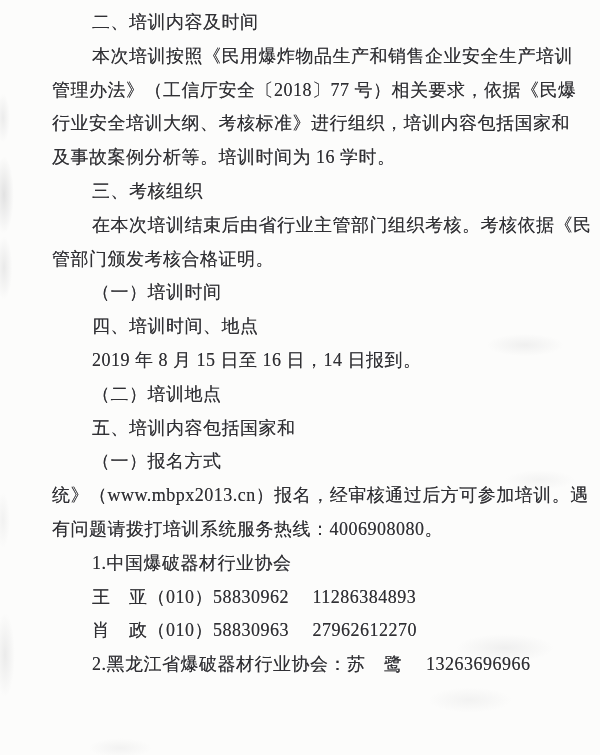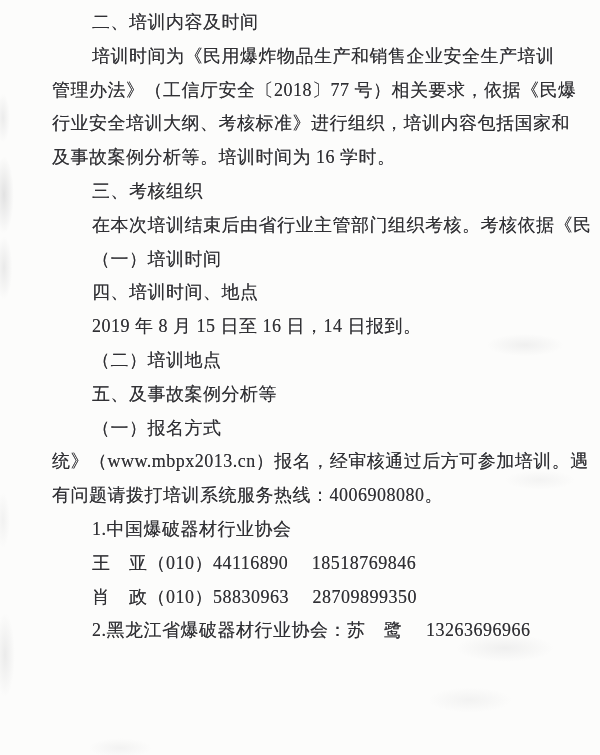--- a/index.html
+++ b/index.html
@@ -41,31 +41,32 @@
       text-shadow: 0 0 0.6px rgba(45,45,50,0.65);
     }
     .ind { padding-left: 40px; }
     .faint { opacity: 0.28; }
   </style>
 </head>
 <body>
 
 <div class="paper">
   <p class="line ind">二、培训内容及时间</p>
-  <p class="line ind">培训时间为《民用爆炸物品生产和销售企业安全生产培训</p>
+  <p class="line ind">本次培训按照《民用爆炸物品生产和销售企业安全生产培训</p>
   <p class="line">管理办法》（工信厅安全〔2018〕77 号）相关要求，依据《民爆</p>
   <p class="line">行业安全培训大纲、考核标准》进行组织，培训内容包括国家和</p>
   <p class="line">及事故案例分析等。培训时间为 16 学时。</p>
   <p class="line ind">三、考核组织</p>
   <p class="line ind">在本次培训结束后由省行业主管部门组织考核。考核依据《民</p>
+  <p class="line">管部门颁发考核合格证明。</p>
   <p class="line ind">（一）培训时间</p>
   <p class="line ind">四、培训时间、地点</p>
   <p class="line ind">2019 年 8 月 15 日至 16 日，14 日报到。</p>
   <p class="line ind">（二）培训地点</p>
-  <p class="line ind">五、及事故案例分析等</p>
+  <p class="line ind">五、培训内容包括国家和</p>
   <p class="line ind">（一）报名方式</p>
   <p class="line">统》（www.mbpx2013.cn）报名，经审核通过后方可参加培训。遇</p>
   <p class="line">有问题请拨打培训系统服务热线：4006908080。</p>
   <p class="line ind">1.中国爆破器材行业协会</p>
-  <p class="line ind">王　亚（010）44116890　 18518769846</p>
-  <p class="line ind">肖　政（010）58830963　 28709899350</p>
+  <p class="line ind">王　亚（010）58830962　 11286384893</p>
+  <p class="line ind">肖　政（010）58830963　 27962612270</p>
   <p class="line ind">2.黑龙江省爆破器材行业协会：苏　鹭　 13263696966</p>
 </div>
 
 </body></html>

